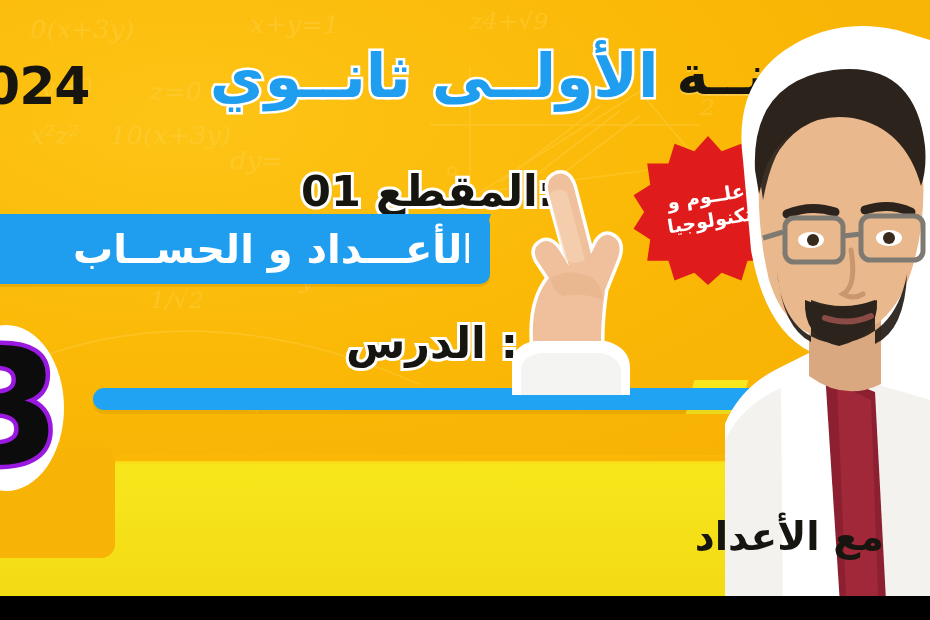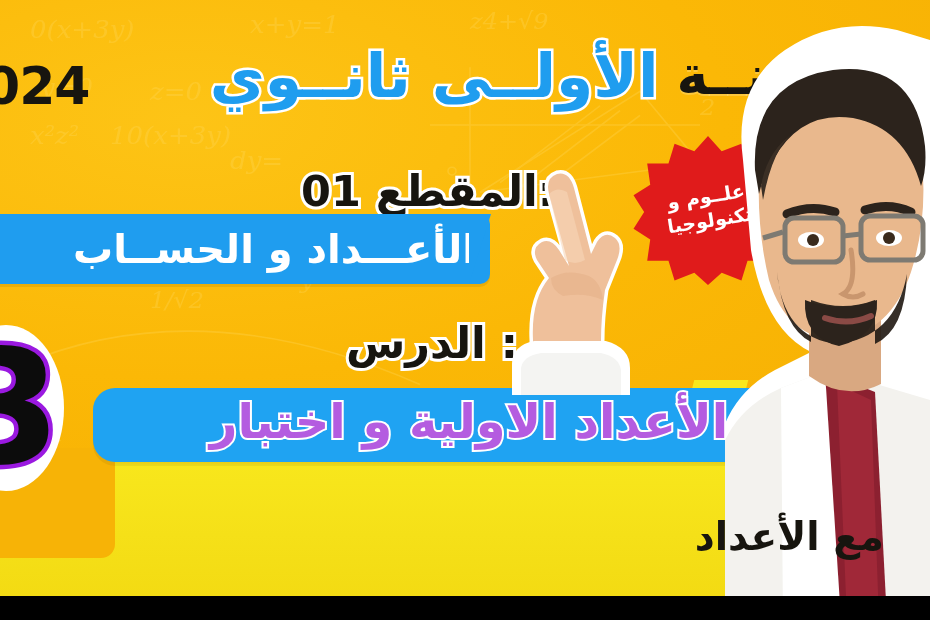--- a/index.html
+++ b/index.html
@@ -238,21 +238,20 @@
   <div class="seg-banner">
     <span>الأعـــداد و الحســاب</span>
   </div>
 
   <div class="lesson-label">الدرس :</div>
 
   <div class="accent-y1"></div>
   <div class="yellow-card"></div>
 
   <div class="lesson-box">
-    <div class="line">الأعداد الاولية و اختبار</div>
   </div>
 
   <div class="accent-y2"></div>
 
   <div class="logo3">
     <div class="disc"></div>
     <div class="glyph">3</div>
   </div>
 
   <div class="badge">

